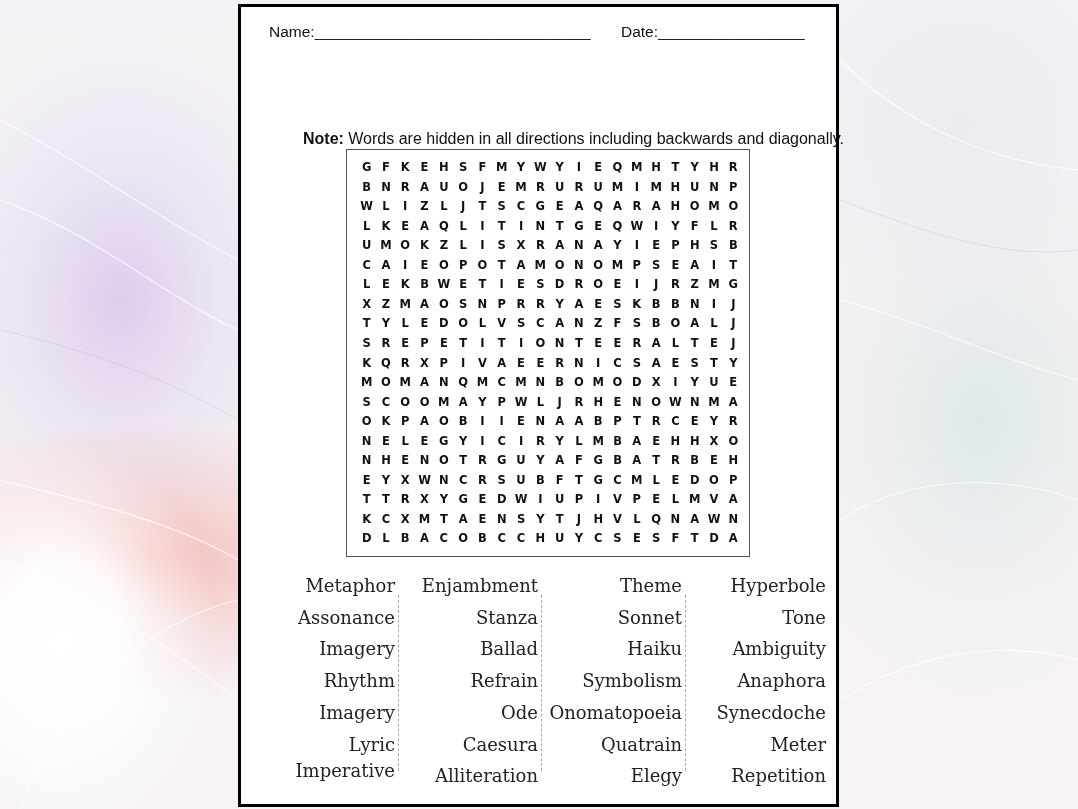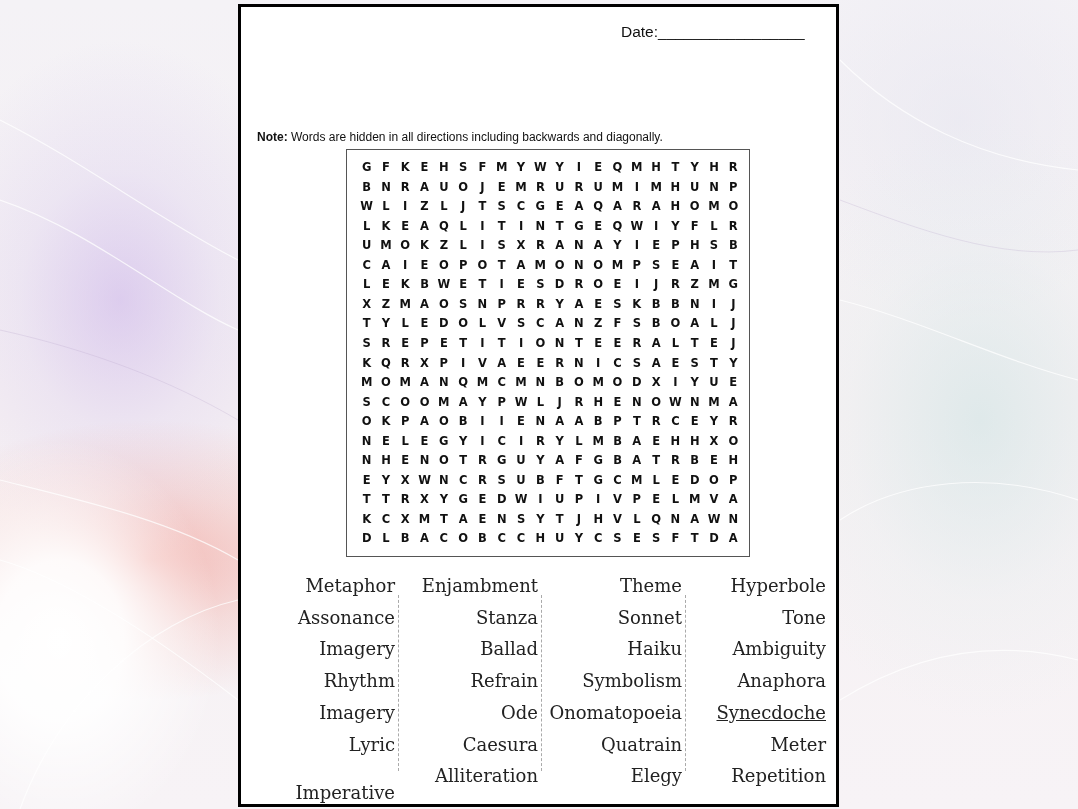--- a/index.html
+++ b/index.html
@@ -25,22 +25,22 @@
   }
   .date-line {
     position:absolute; top:16px; left:380px; font-size:15.5px; color:#111;
   }
   .title {
     position:absolute; top:62px; left:0; width:100%; text-align:center;
     font-family: "DejaVu Serif", serif; font-weight:bold; font-size:34px; color:#111;
     letter-spacing:0px;
   }
   .note {
-    position:absolute; top:123px; left:16px; width:100%; text-align:left;
-    font-size:12px; color:#111;
+    position:absolute; top:123px; left:8px; width:100%; text-align:right;
+    font-size:16px; color:#111;
   }
   .note b { font-weight:bold; }
   .grid {
     position:absolute; left:105px; top:142px; width:404px; height:408px;
     border:1px solid #555; box-sizing:border-box;
   }
   .grid-row { display:flex; position:absolute; left:10px; height:19.5px; }
   .cell {
     width:19.3px; text-align:center; font-weight:bold; font-size:11.5px; color:#111;
     font-family: "DejaVu Sans", sans-serif; line-height:19.5px;
@@ -73,20 +73,21 @@
     <path d="M840 520 C 900 480, 990 470, 1078 500"></path>
     <path d="M840 700 C 920 650, 1000 640, 1078 660"></path>
   </g>
   <g fill="none" stroke="rgba(180,160,200,0.25)" stroke-width="1">
     <path d="M0 330 C 90 350, 170 380, 238 420"></path>
     <path d="M840 200 C 920 230, 1000 260, 1078 250"></path>
   </g>
 </svg>
 
 <div class="page">
+  <div class="name-line">Name:________________________________</div>
   <div class="date-line">Date:_________________</div>
   <div class="note">
     <b>Note:</b><span> Words are hidden in all directions including backwards and diagonally.</span>
   </div>
 
   <div class="grid" id="grid">
       <div class="grid-row" style="top: 8px;">
         <span class="cell">G</span>
         <span class="cell">F</span>
         <span class="cell">K</span>
@@ -532,21 +533,21 @@
     <div class="divider" style="left:143px;"></div>
     <div class="divider" style="left:286px;"></div>
     <div class="divider" style="left:430px;"></div>
   <div class="word-col" style="left: 0px;">
         <div class="word" style="top: 0px;">Metaphor</div>
         <div class="word" style="top: 31.7px;">Assonance</div>
         <div class="word" style="top: 63.4px;">Imagery</div>
         <div class="word" style="top: 95.1px;">Rhythm</div>
         <div class="word" style="top: 126.8px;">Imagery</div>
         <div class="word" style="top: 158.5px;">Lyric</div>
-        <div class="word" style="top: 207px;">Imperative</div>
+        <div class="word" style="top: 185px;">Imperative</div>
       </div>
       <div class="word-col" style="left: 143px;">
         <div class="word" style="top: 0px;">Enjambment</div>
         <div class="word" style="top: 31.7px;">Stanza</div>
         <div class="word" style="top: 63.4px;">Ballad</div>
         <div class="word" style="top: 95.1px;">Refrain</div>
         <div class="word" style="top: 126.8px;">Ode</div>
         <div class="word" style="top: 158.5px;">Caesura</div>
         <div class="word" style="top: 190.2px;">Alliteration</div>
       </div>
@@ -557,18 +558,18 @@
         <div class="word" style="top: 95.1px;">Symbolism</div>
         <div class="word" style="top: 126.8px;">Onomatopoeia</div>
         <div class="word" style="top: 158.5px;">Quatrain</div>
         <div class="word" style="top: 190.2px;">Elegy</div>
       </div>
       <div class="word-col" style="left: 431px;">
         <div class="word" style="top: 0px;">Hyperbole</div>
         <div class="word" style="top: 31.7px;">Tone</div>
         <div class="word" style="top: 63.4px;">Ambiguity</div>
         <div class="word" style="top: 95.1px;">Anaphora</div>
-        <div class="word" style="top: 126.8px; text-decoration: underline;">Synecdoche</div>
+        <div class="word" style="top: 126.8px;">Synecdoche</div>
         <div class="word" style="top: 158.5px;">Meter</div>
         <div class="word" style="top: 190.2px;">Repetition</div>
       </div>
     </div>
 </div>
 
 </body></html>

